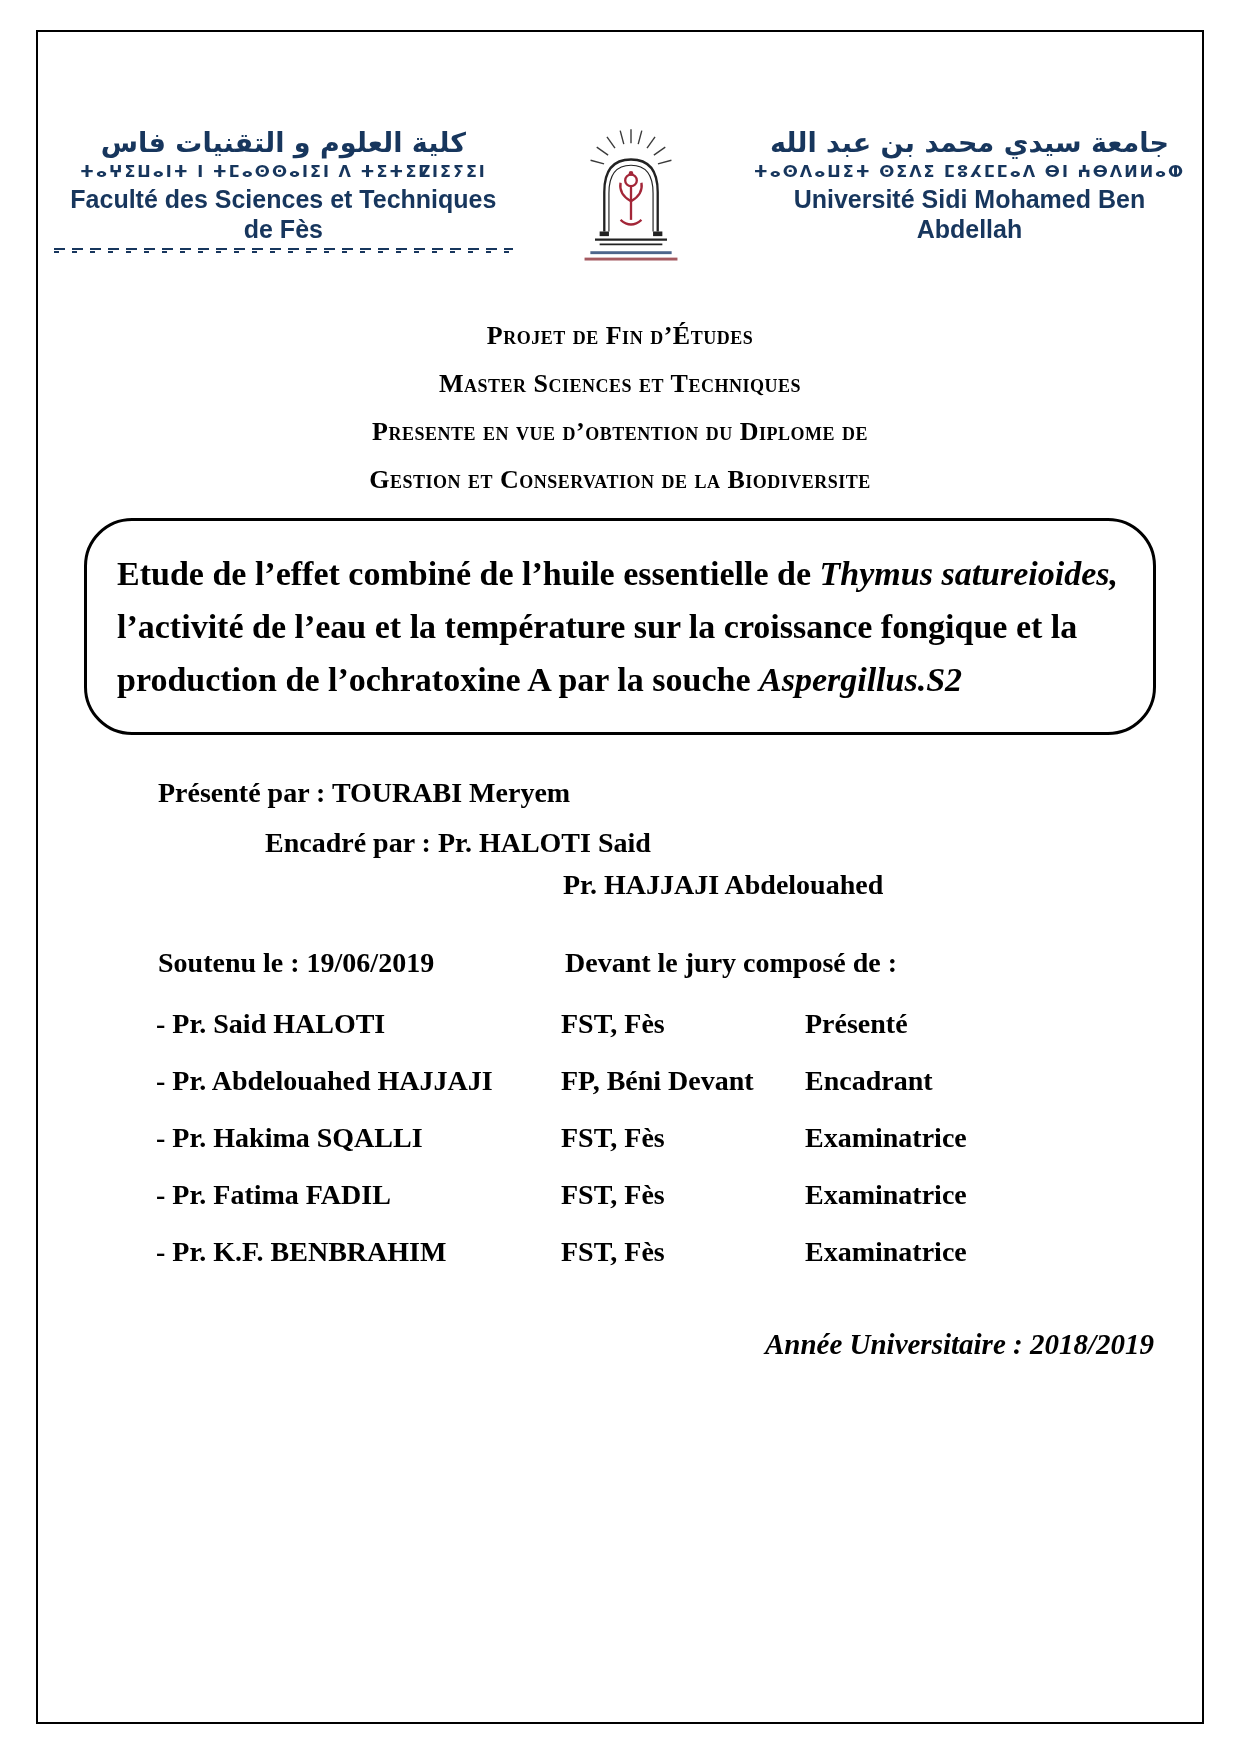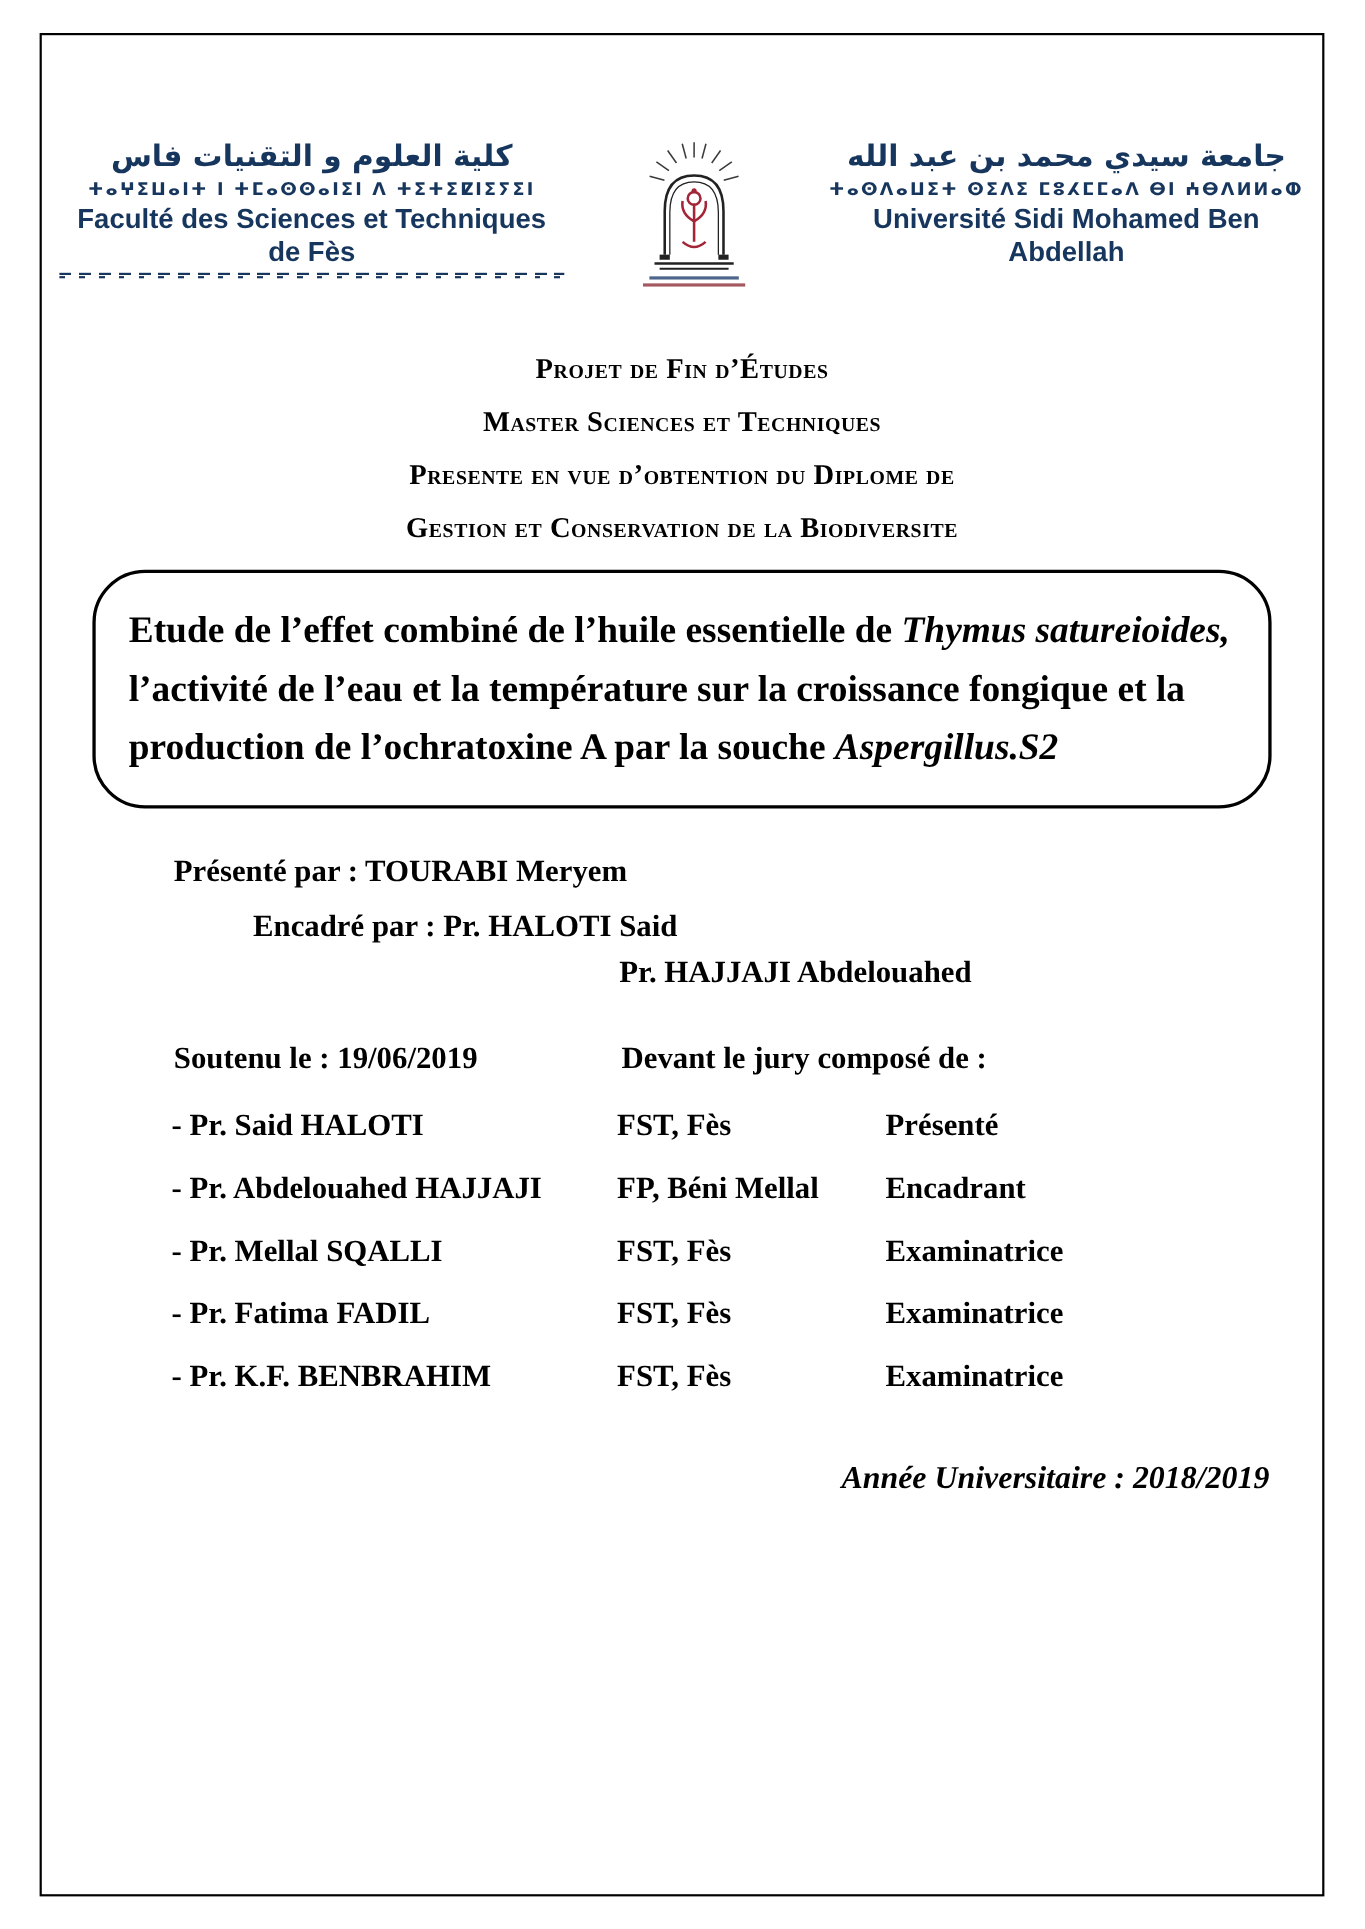--- a/index.html
+++ b/index.html
@@ -97,21 +97,21 @@
   }
   .title-box .italic { font-style: italic; }
   
   .presentation {
     margin: 40px 0 0 120px;
     font-weight: bold;
     font-size: 28px;
     line-height: 36px;
   }
   .p-presented { }
-  .p-supervised { margin-left: 72px; margin-top: 14px; }
+  .p-supervised { margin-left: 107px; margin-top: 14px; }
   .p-supervisor2 { margin-left: 405px; margin-top: 6px; }
   .soutenu-row { margin-top: 42px; display: flex; }
   .soutenu-date { width: 407px; }
   .jury-intro { }
   
   .jury {
     margin: 14px 0 0 118px;
     font-weight: bold;
     font-size: 28px;
   }
@@ -215,25 +215,25 @@
   </section>
 
   <section class="jury">
     <div class="jury-row">
       <span class="jury-name">- Pr. Said HALOTI</span>
       <span class="jury-affiliation">FST, Fès</span>
       <span class="jury-role">Présenté</span>
     </div>
     <div class="jury-row">
       <span class="jury-name">- Pr. Abdelouahed HAJJAJI</span>
-      <span class="jury-affiliation">FP, Béni Mellal</span>
+      <span class="jury-affiliation">FP, Béni Devant</span>
       <span class="jury-role">Encadrant</span>
     </div>
     <div class="jury-row">
-      <span class="jury-name">- Pr. Mellal SQALLI</span>
+      <span class="jury-name">- Pr. Hakima SQALLI</span>
       <span class="jury-affiliation">FST, Fès</span>
       <span class="jury-role">Examinatrice</span>
     </div>
     <div class="jury-row">
       <span class="jury-name">- Pr. Fatima FADIL</span>
       <span class="jury-affiliation">FST, Fès</span>
       <span class="jury-role">Examinatrice</span>
     </div>
     <div class="jury-row">
       <span class="jury-name">- Pr. K.F. BENBRAHIM</span>

